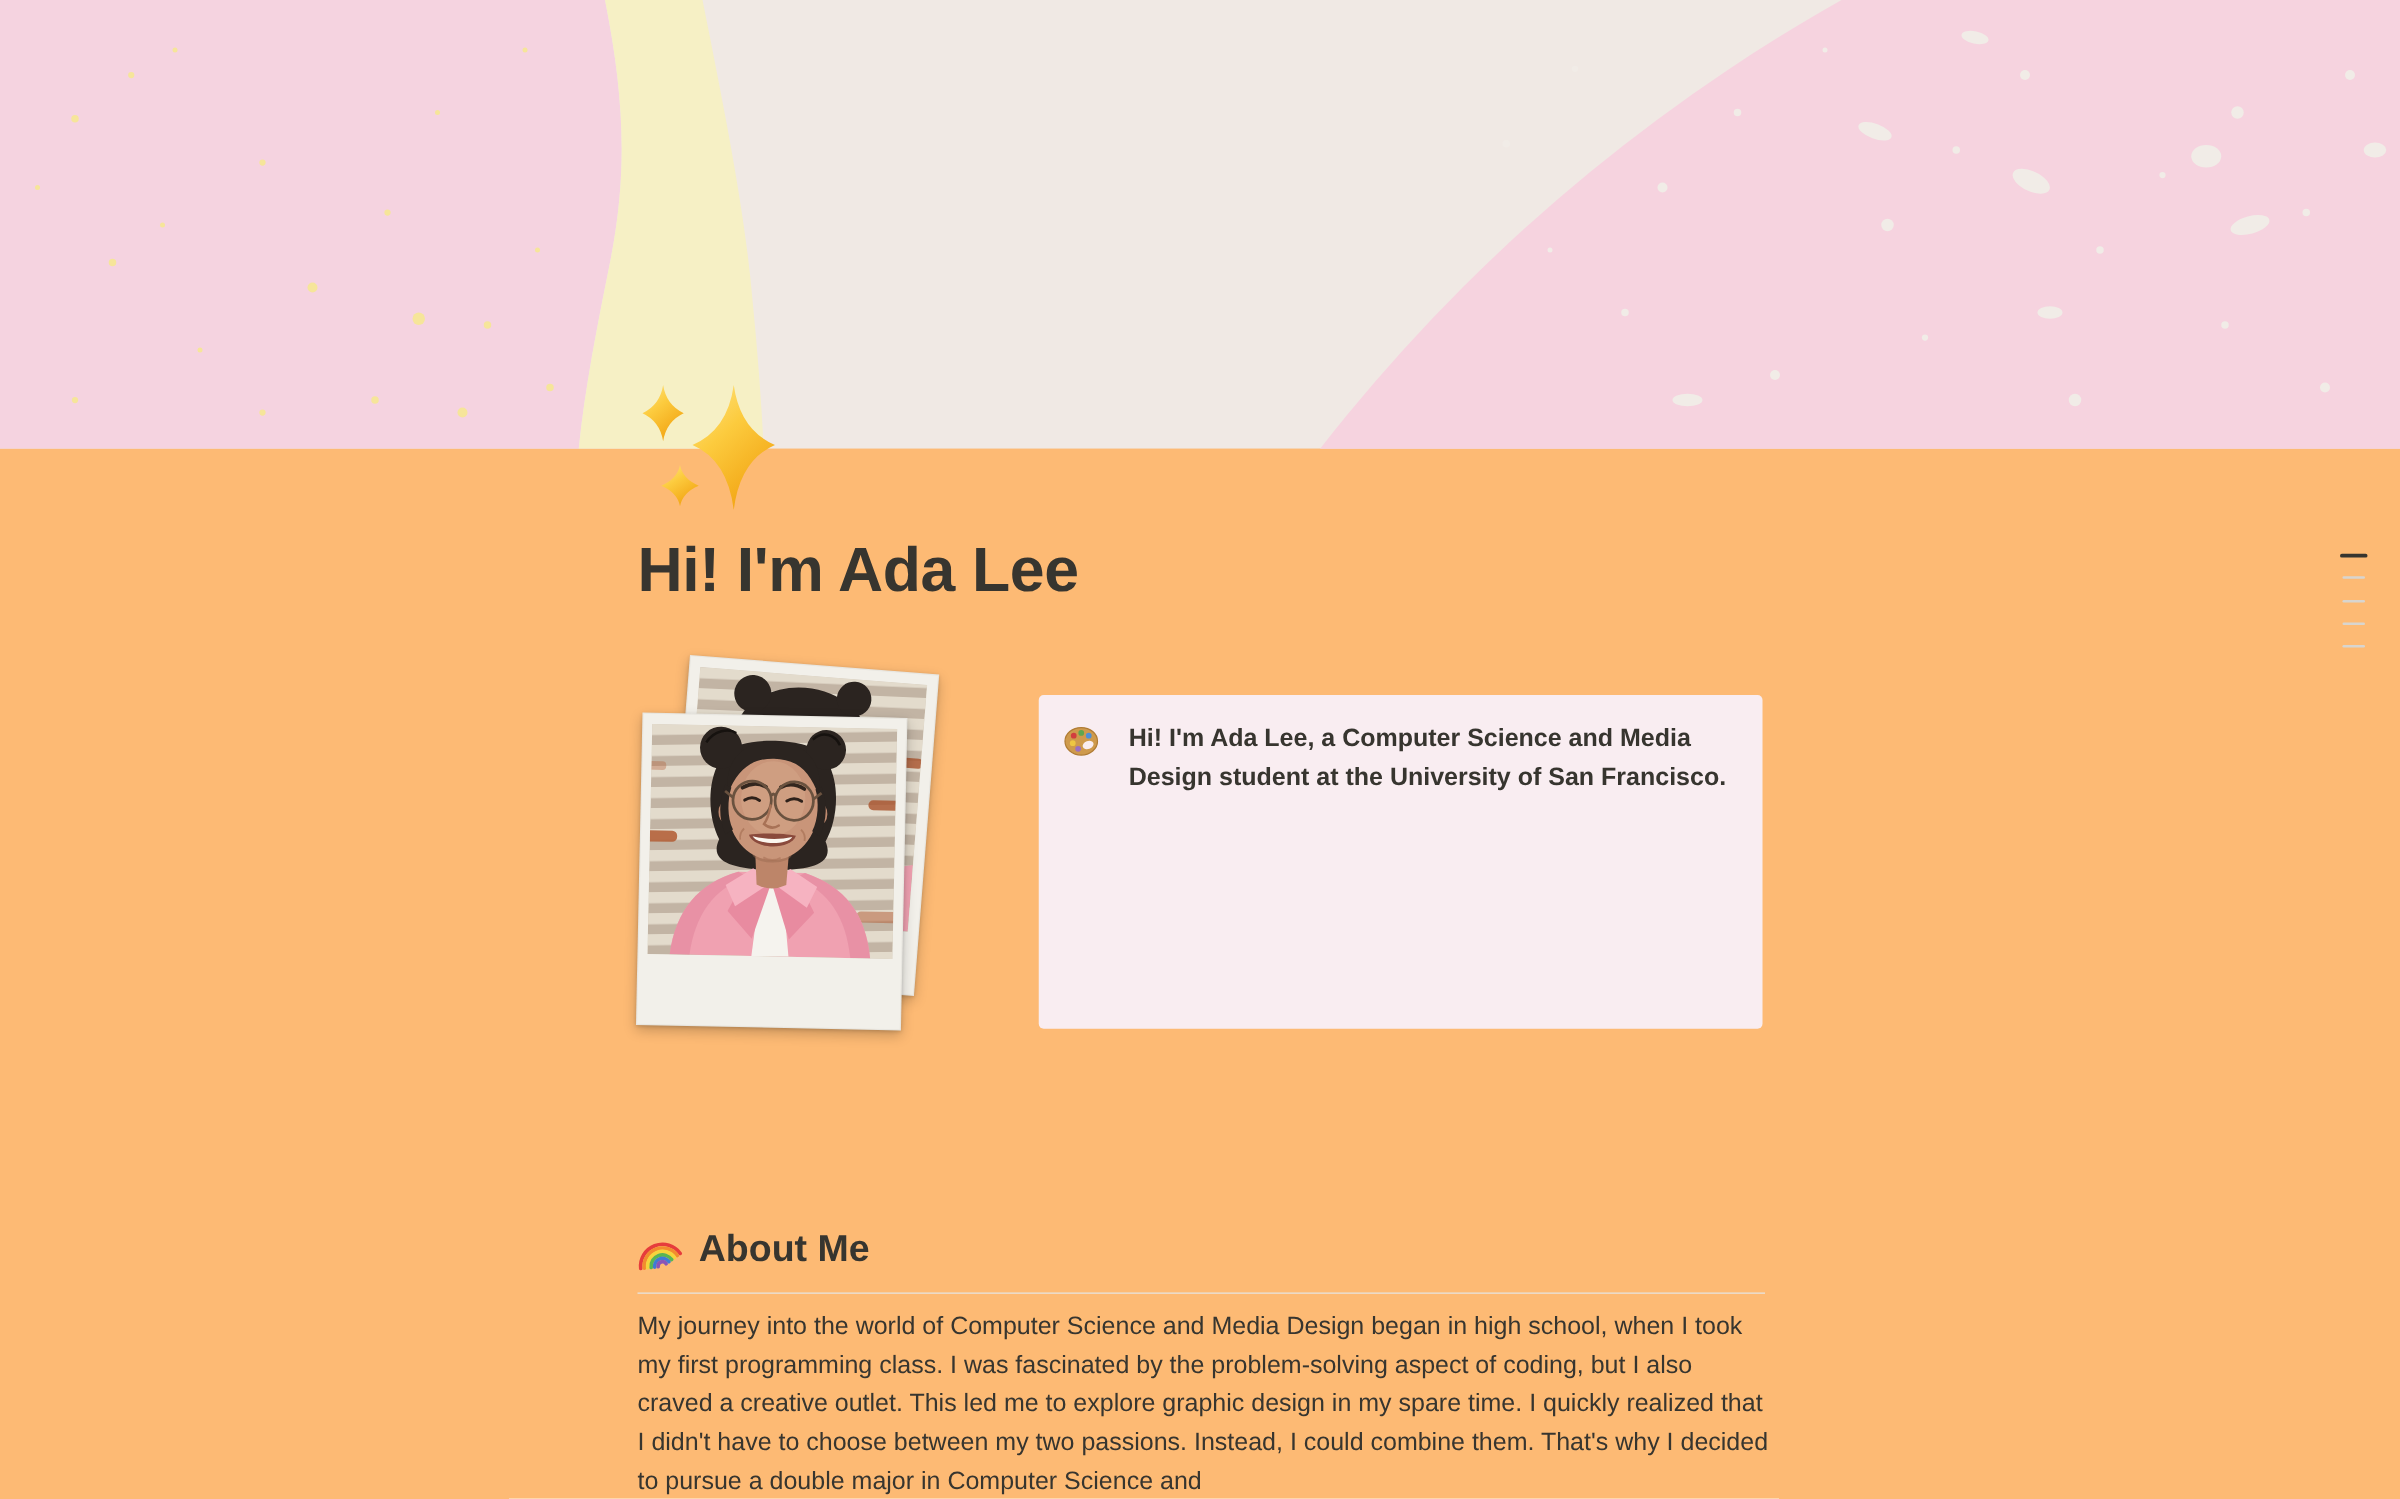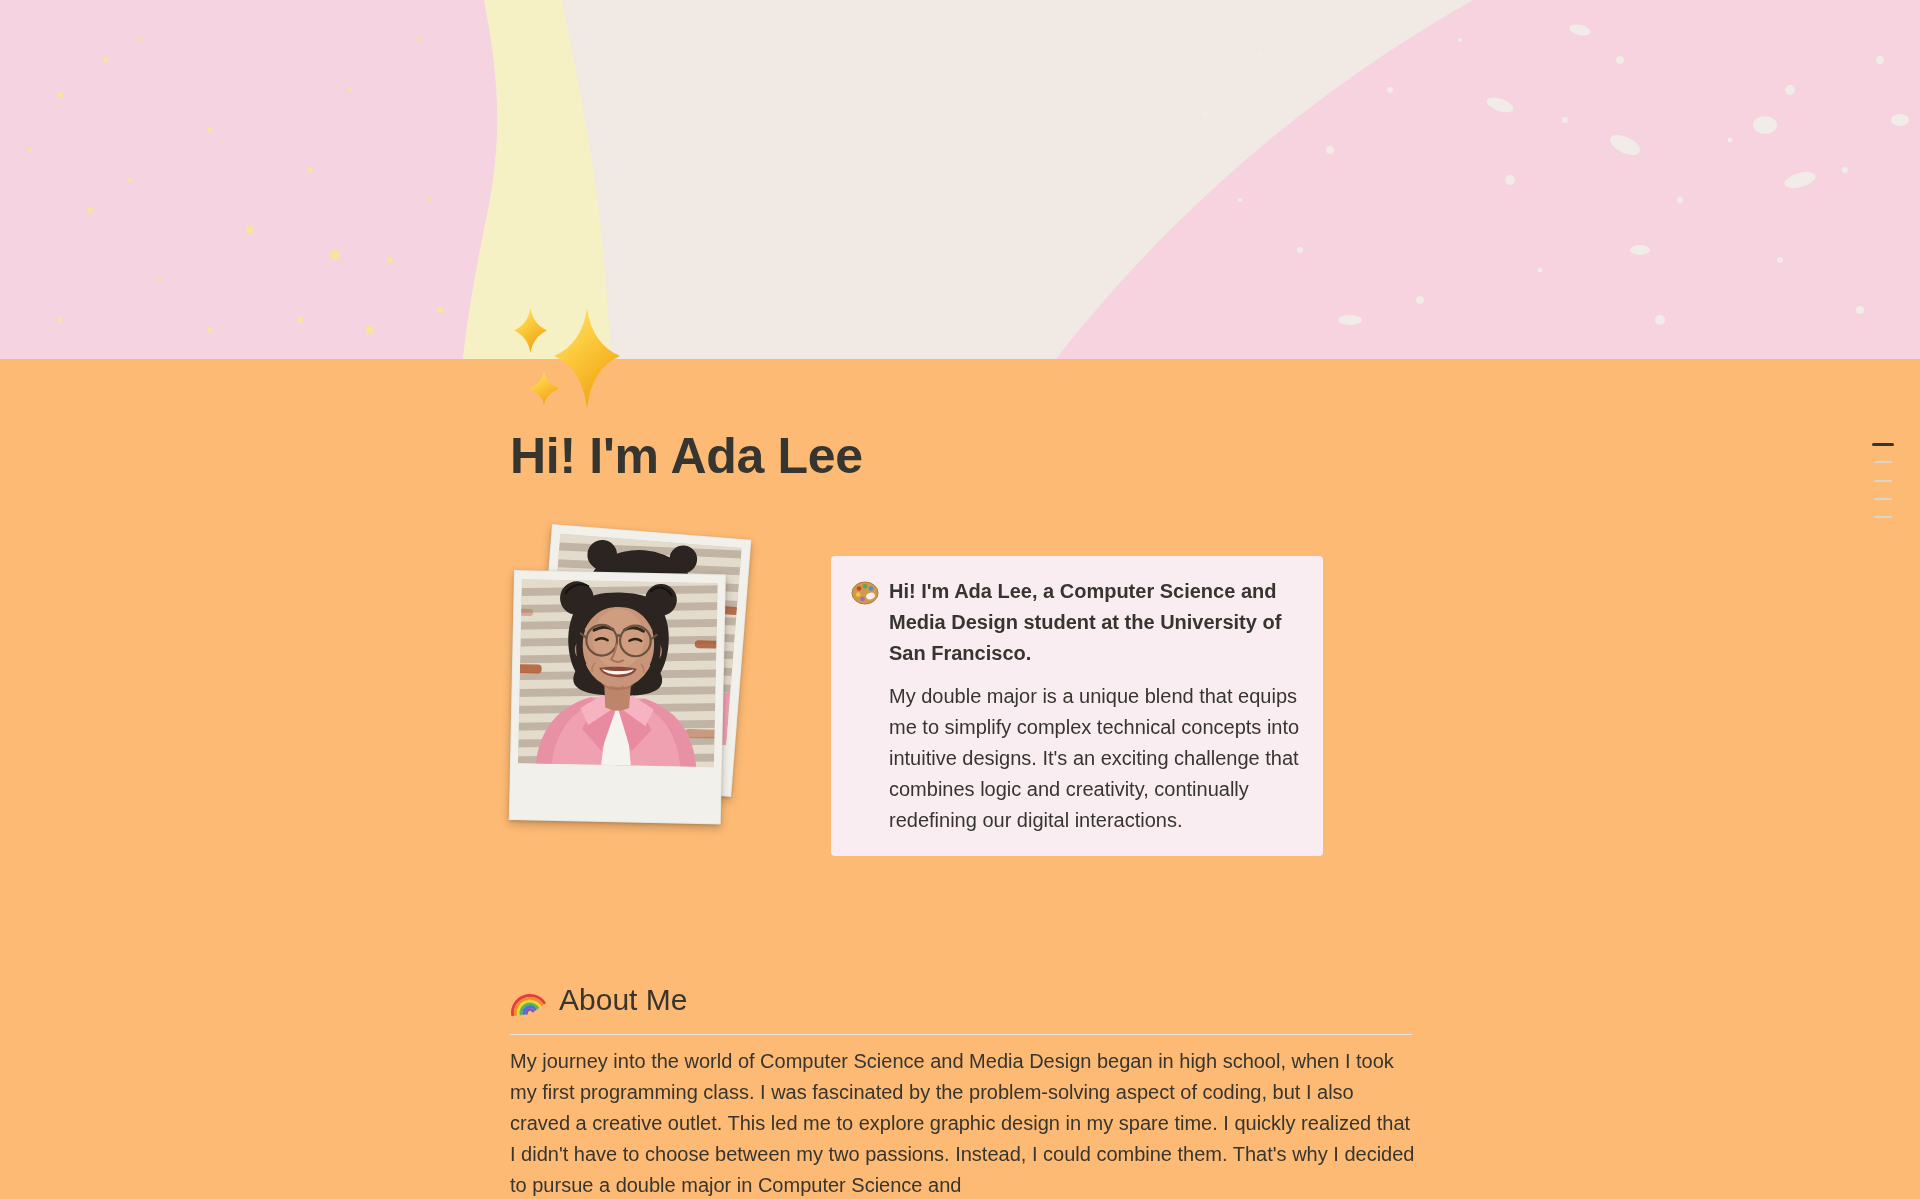--- a/index.html
+++ b/index.html
@@ -38,32 +38,32 @@
     position:absolute; background:#f2f0ea; border:1px solid rgba(0,0,0,0.04);
     box-shadow:0 4px 10px rgba(0,0,0,0.22), 0 1px 3px rgba(0,0,0,0.15);
   }
   .polaroid.back  { left:38px; top:0; width:200px; height:258px; padding:8px 8px 50px 8px;
                     transform:rotate(4.5deg); transform-origin:top left; }
   .polaroid.front { left:0; top:46px; width:212px; height:250px; padding:8px 7px 56px 7px;
                     transform:rotate(1.2deg); transform-origin:top left; }
   .polaroid .photo { width:100%; height:100%; overflow:hidden; background:#d8cfc0; }
 
   .callout {
-    position:absolute; left:321px; top:556px; width:492px; min-height:267px;
-    background:#f9edf1; border-radius:4px; padding:20px; display:flex; gap:10px;
+    position:absolute; left:321px; top:556px; width:579px; min-height:267px;
+    background:#f9edf1; border-radius:4px; padding:20px; display:flex; gap:24px;
   }
   .callout-icon { width:28px; height:28px; flex:0 0 28px; margin-top:2px; }
   .callout-text { font-size:20px; line-height:31px; color:#37352f; }
   .callout-text .bold { font-weight:700; }
   .callout-text .body { margin-top:12px; }
 
   
   .about-heading {
     position:absolute; left:0; top:982px; display:flex; align-items:center; gap:9px;
-    font-size:30px; font-weight:400; color:#37352f; line-height:36px;
+    font-size:30px; font-weight:700; color:#37352f; line-height:36px;
   }
   .about-heading .h-icon { width:40px; height:34px; }
   .divider { position:absolute; left:0; top:1034px; width:902px; height:1px; background:#e6e5e2; }
   .about-paragraph {
     position:absolute; left:0; top:1046px; width:905px;
     font-size:20px; line-height:31px; color:#37352f;
   }
 </style>
 </head>
 <body>
@@ -261,21 +261,20 @@
           <ellipse cx="19.5" cy="18" rx="4.5" ry="3.2" fill="#f9edf1" transform="rotate(-20 19.5 18)"></ellipse>
           <circle cx="8" cy="10.5" r="2.3" fill="#d23e3e"></circle>
           <circle cx="14" cy="8.3" r="2.3" fill="#5fa64e"></circle>
           <circle cx="20" cy="10.5" r="2.3" fill="#4f8fd6"></circle>
           <circle cx="7.2" cy="16.5" r="2.3" fill="#eec642"></circle>
           <circle cx="11.5" cy="21" r="2.3" fill="#9b6fc1"></circle>
         </svg>
       </div>
       <div class="callout-text">
         <p class="bold">Hi! I'm Ada Lee, a Computer Science and Media Design student at the University of San Francisco.</p>
-        <p class="body">My double major is a unique blend that equips me to simplify complex technical concepts into intuitive designs. It's an exciting challenge that combines logic and creativity, continually redefining our digital interactions.</p>
       </div>
     </div>
 
     <h2 class="about-heading">
       <span class="h-icon">
         <svg width="40" height="34" viewBox="0 0 40 34">
           <g transform="rotate(-6 20 30)" fill="none" stroke-linecap="round">
             <path d="M2.5,30 A17.5,17.5 0 0 1 35.2,21.3" stroke="#e63c3c" stroke-width="2.9"></path>
             <path d="M5.3,30 A14.7,14.7 0 0 1 32.7,22.7" stroke="#f28c2e" stroke-width="2.9"></path>
             <path d="M8.1,30 A11.9,11.9 0 0 1 30.3,24.1" stroke="#f5d43c" stroke-width="2.9"></path>

